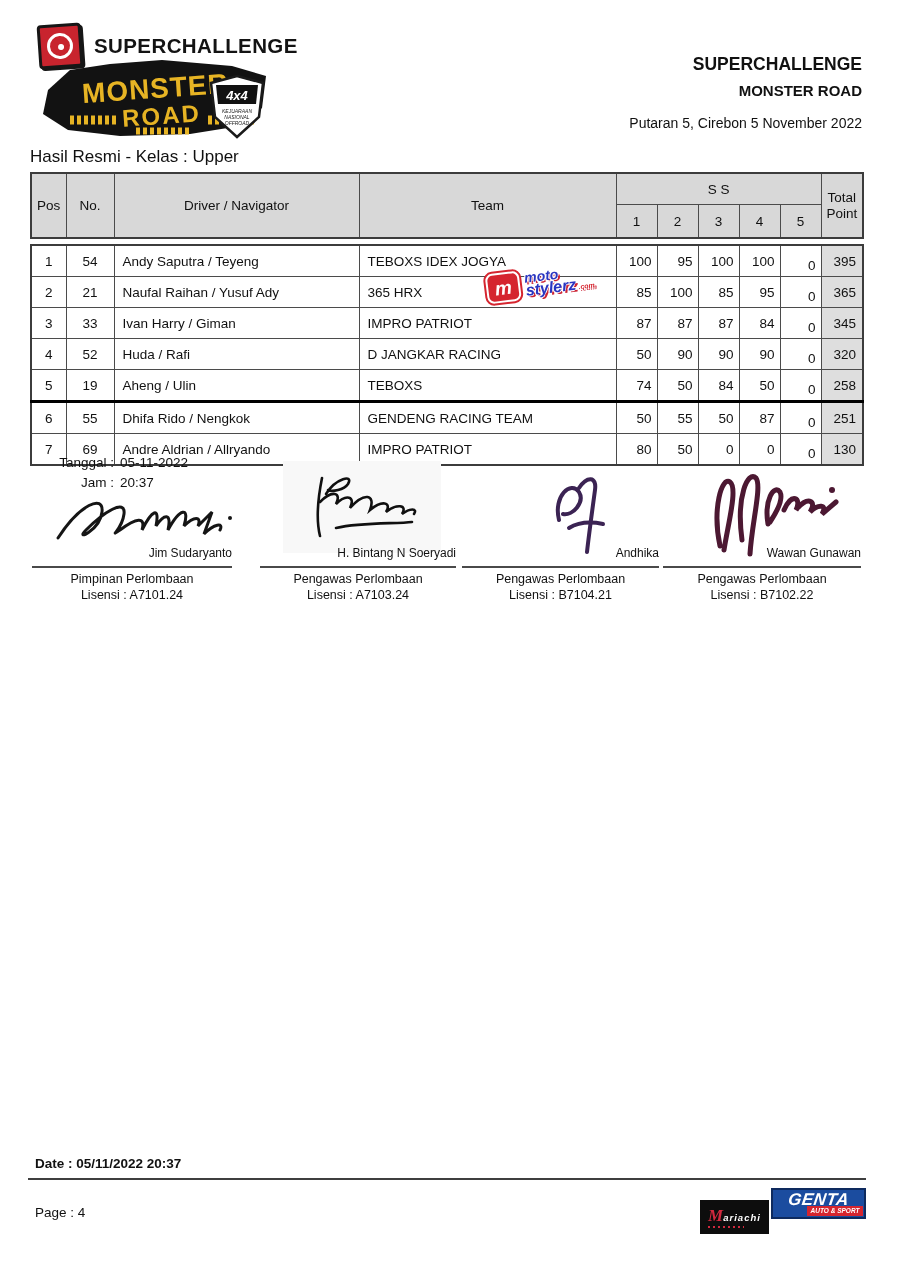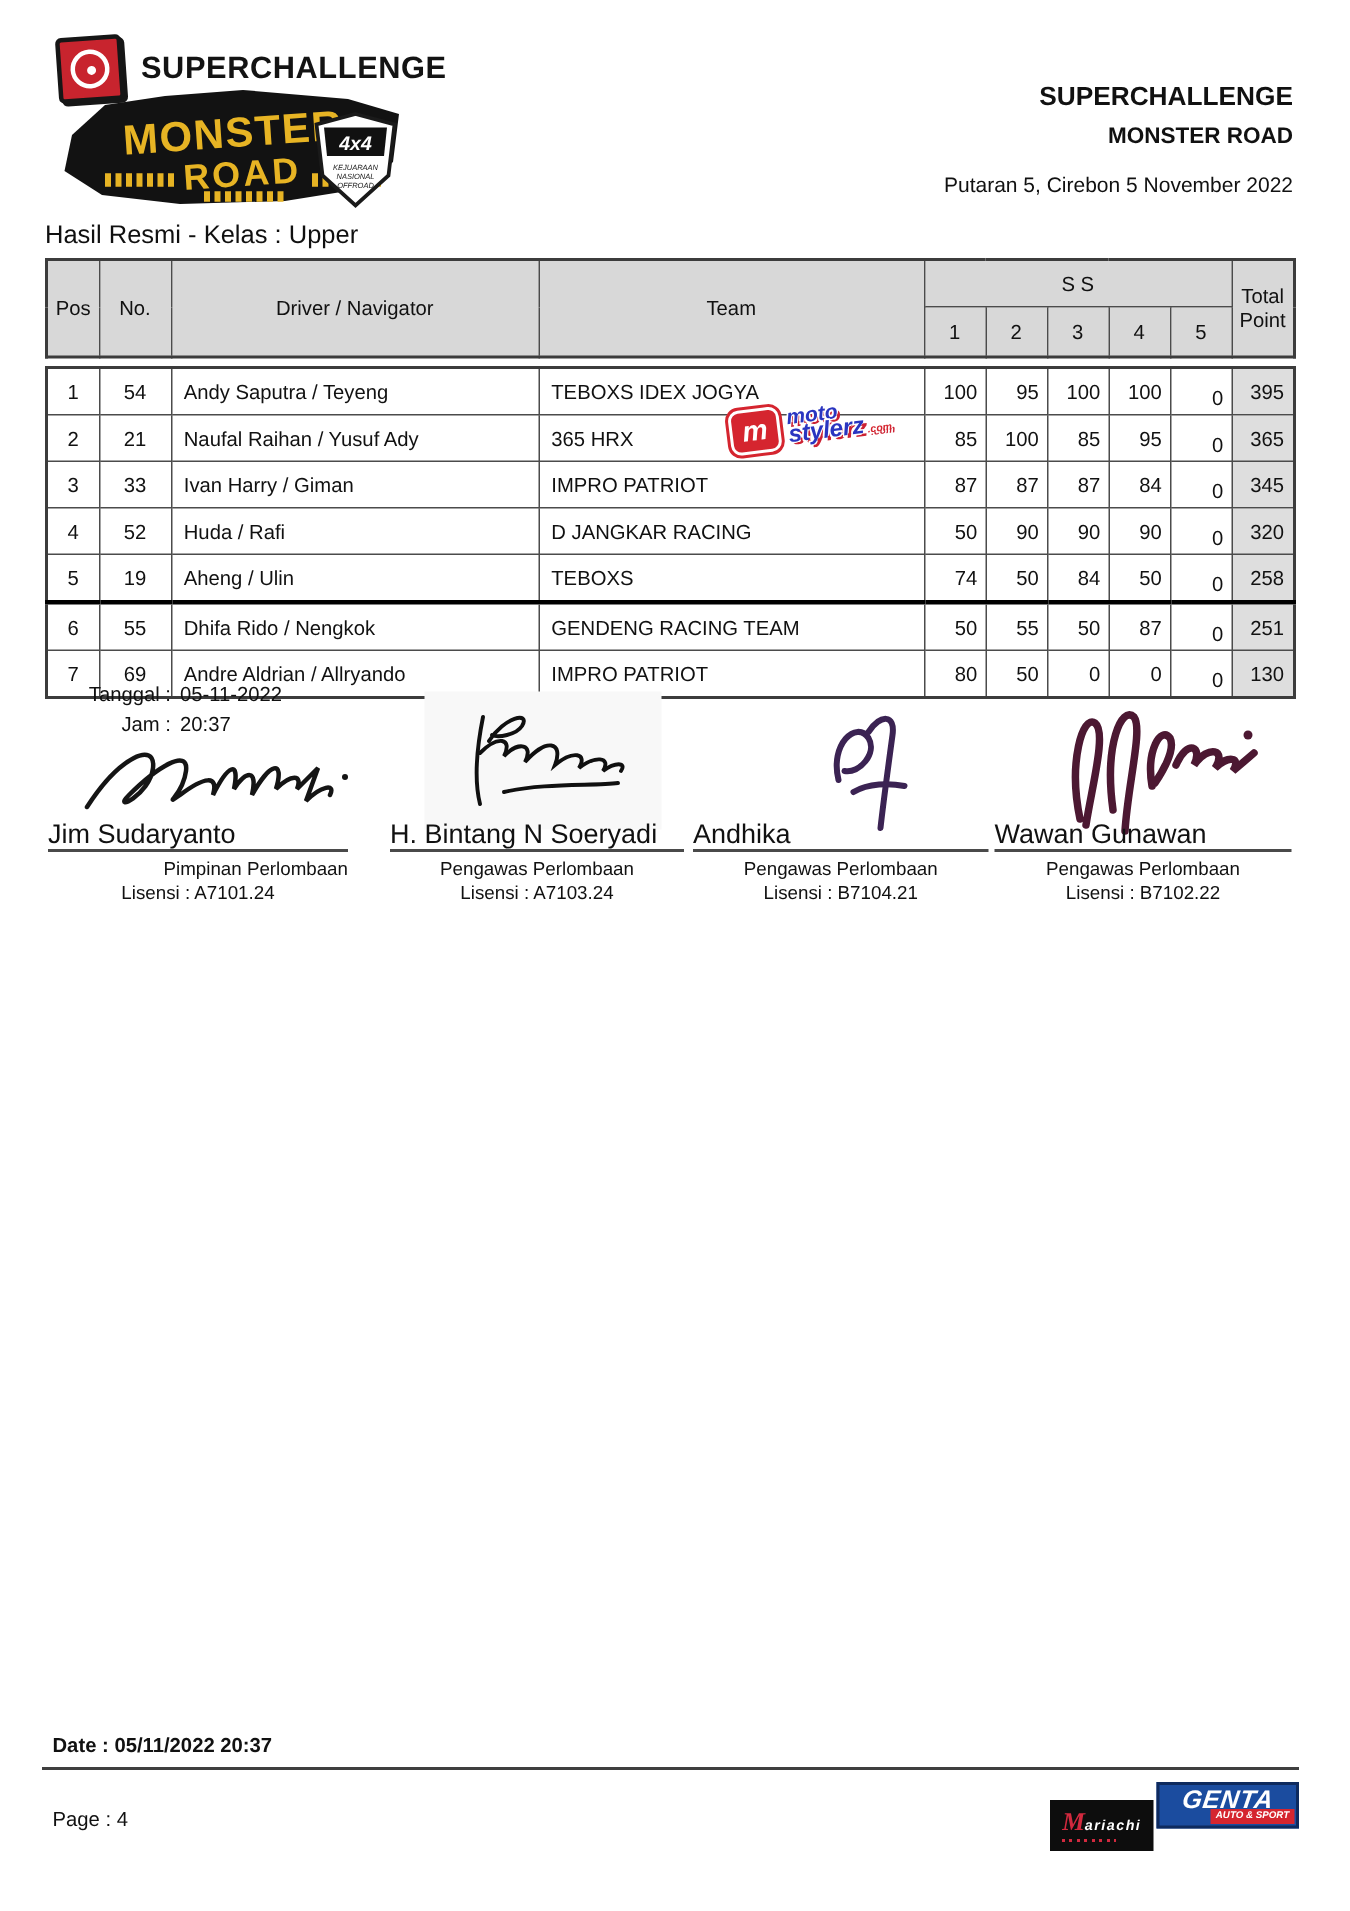--- a/index.html
+++ b/index.html
@@ -57,21 +57,21 @@
     text-shadow:-1px -1px 0 #fff, 1px -1px 0 #fff, -1px 1px 0 #fff, 2px 2px 0 #cc2233; }
   .wm-l1 { font-size:14px; display:block; }
   .wm-l2 { font-size:16px; display:block; }
   .wm-com { font-size:7px; color:#d5252f; font-style:italic; font-weight:700; margin-left:2px; }
 
   
   .meta-line { position:absolute; left:48px; font-size:13.5px; }
   .meta-label { display:inline-block; width:66px; text-align:right; }
   .meta-value { margin-left:6px; }
   .sig-line { position:absolute; top:566px; border-top:2px solid #4a4a4a; }
-  .sig-name { position:absolute; top:546px; text-align:left; font-size:18px; }
+  .sig-name { position:absolute; top:546px; text-align:right; font-size:12px; }
   .sig-role { position:absolute; top:572px; text-align:center; font-size:12.5px; }
   .sig-lic  { position:absolute; top:588px; text-align:center; font-size:12.5px; }
   .sig2-bg { position:absolute; left:283px; top:461px; width:158px; height:92px; background:#f8f8f8; }
 
   
   .footer-line { position:absolute; left:28px; top:1178px; width:838px; border-top:2px solid #3f3f3f; }
   .foot-text { position:absolute; left:35px; font-size:13.5px; }
   .mariachi { position:absolute; left:700px; top:1200px; width:69px; height:34px; background:#0d0d0d;
     display:flex; flex-direction:column; align-items:center; justify-content:center; }
   .mar-row { line-height:1; }
@@ -297,21 +297,21 @@
   <div class="sig-name" style="left:32px; width:200px;">Jim Sudaryanto</div>
   <div class="sig-name" style="left:260px; width:196px;">H. Bintang N Soeryadi</div>
   <div class="sig-name" style="left:462px; width:197px;">Andhika</div>
   <div class="sig-name" style="left:663px; width:198px;">Wawan Gunawan</div>
 
   <div class="sig-line" style="left:32px; width:200px;"></div>
   <div class="sig-line" style="left:260px; width:196px;"></div>
   <div class="sig-line" style="left:462px; width:197px;"></div>
   <div class="sig-line" style="left:663px; width:198px;"></div>
 
-  <div class="sig-role" style="left:32px; width:200px;text-align:right;">Pimpinan Perlombaan</div>
+  <div class="sig-role" style="left:32px; width:200px;">Pimpinan Perlombaan</div>
   <div class="sig-role" style="left:260px; width:196px;">Pengawas Perlombaan</div>
   <div class="sig-role" style="left:462px; width:197px;">Pengawas Perlombaan</div>
   <div class="sig-role" style="left:663px; width:198px;">Pengawas Perlombaan</div>
 
   <div class="sig-lic" style="left:32px; width:200px;">Lisensi : A7101.24</div>
   <div class="sig-lic" style="left:260px; width:196px;">Lisensi : A7103.24</div>
   <div class="sig-lic" style="left:462px; width:197px;">Lisensi : B7104.21</div>
   <div class="sig-lic" style="left:663px; width:198px;">Lisensi : B7102.22</div>
 
   <div class="footer-line"></div>

